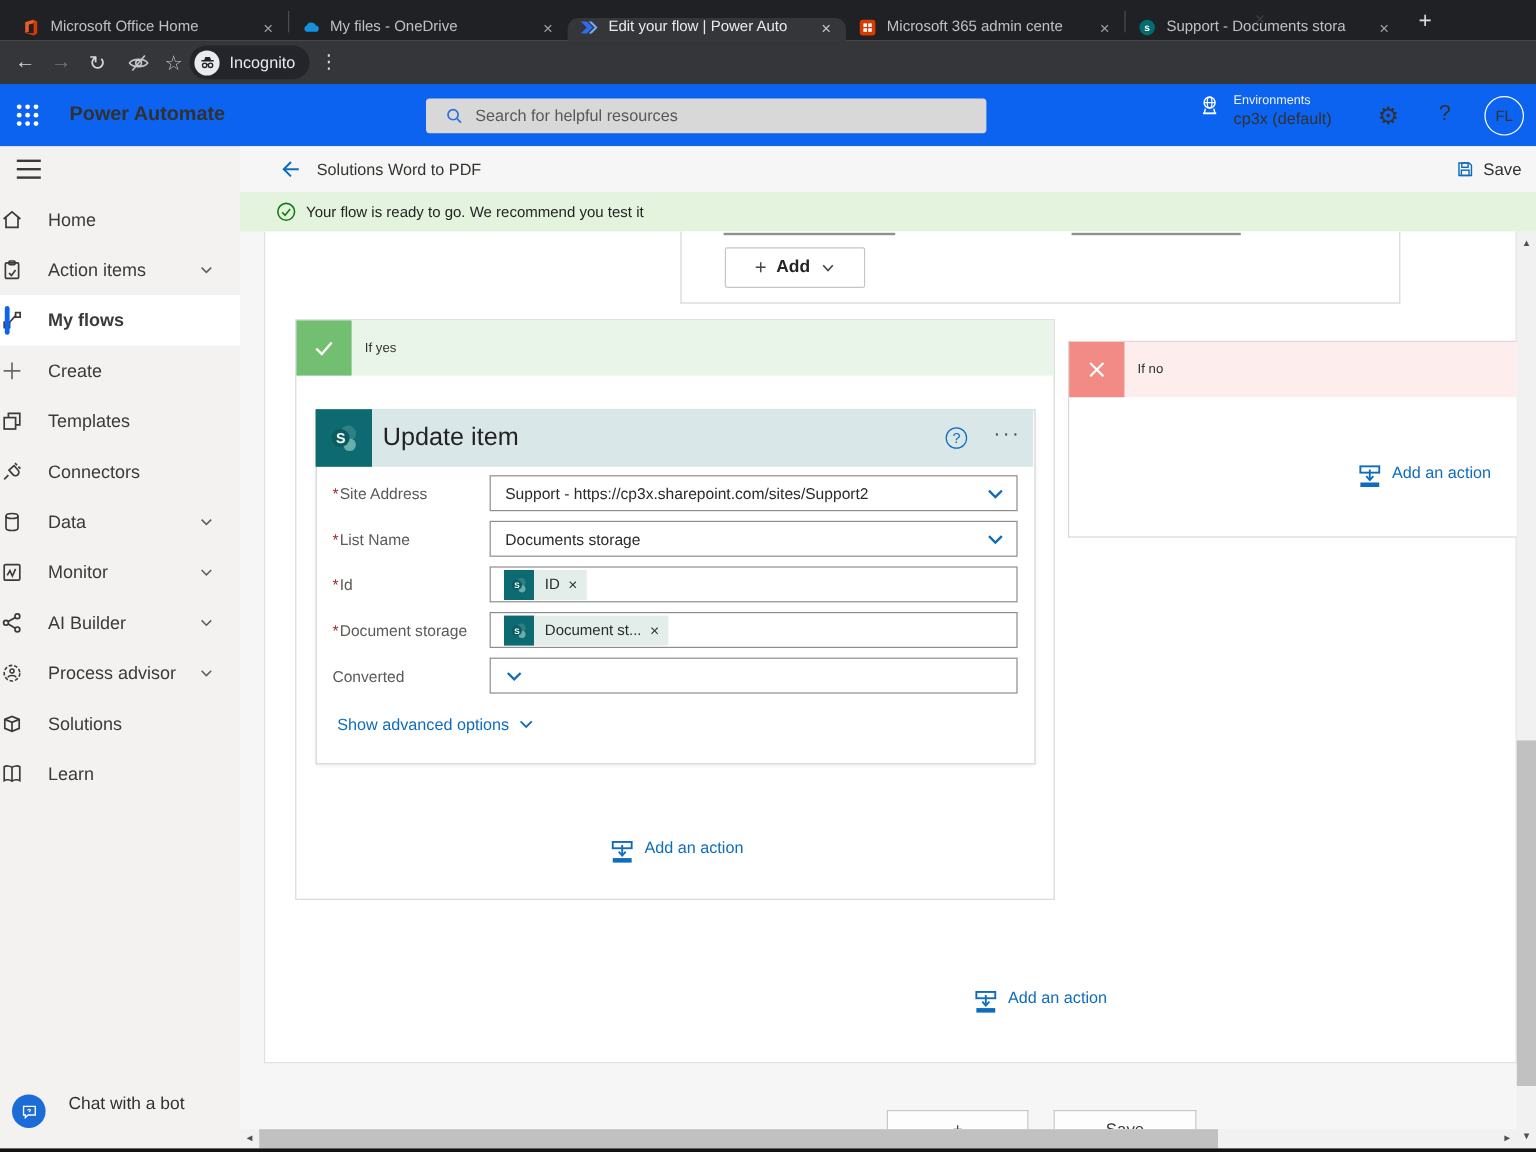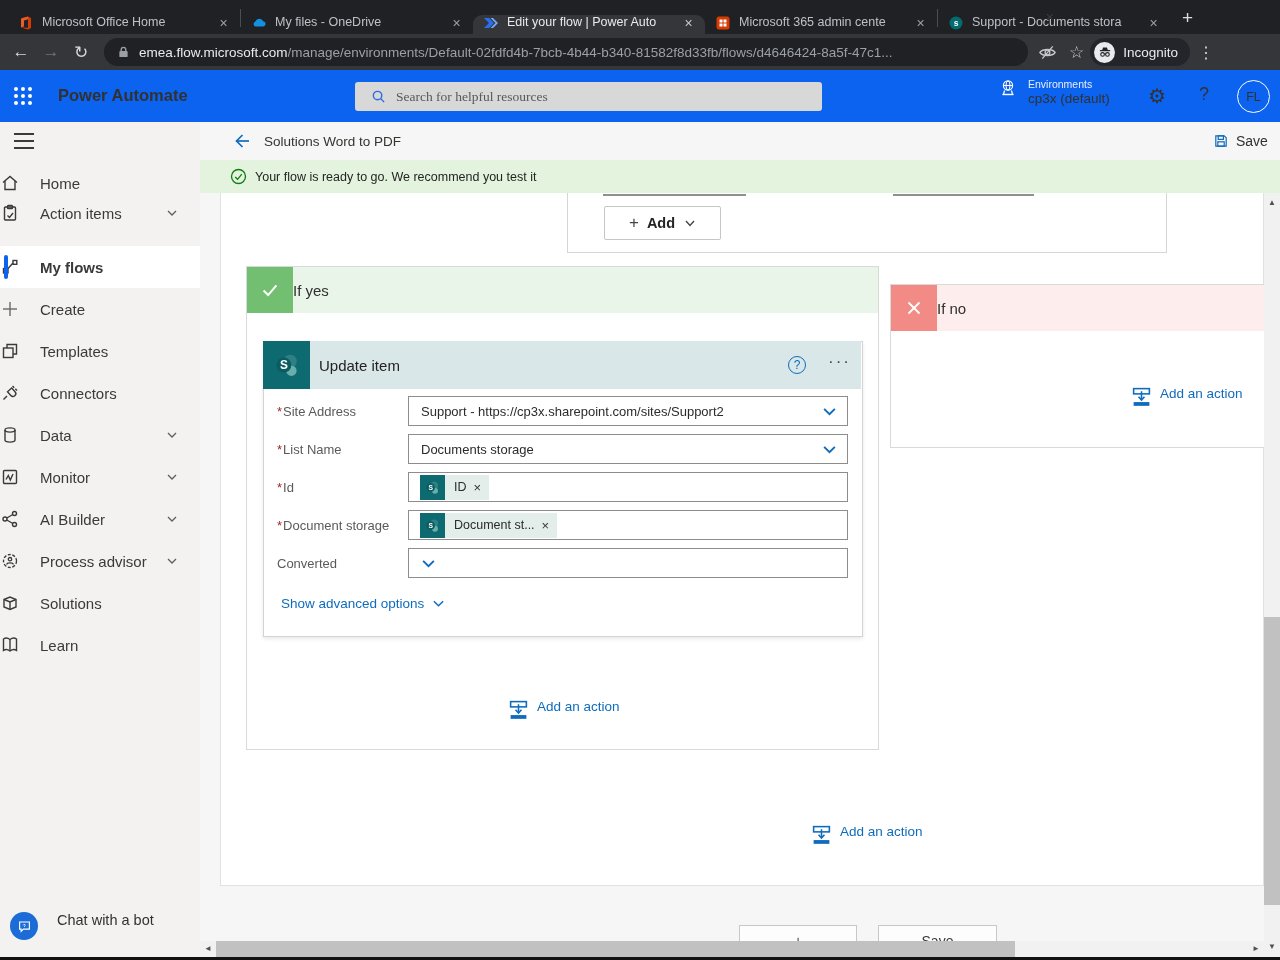--- a/index.html
+++ b/index.html
@@ -27,21 +27,21 @@
   #incogpill{height:28px;background:#23252a;border-radius:14px;display:flex;align-items:center;padding:0 12px 0 4px;margin:0 6px}
   #incogcircle{width:21px;height:21px;border-radius:50%;background:#e8eaed;display:flex;align-items:center;justify-content:center;margin-right:8px}
   #incoglabel{color:#e8eaed;font-size:13.5px}
 
   
   #paheader{left:0;top:70px;width:1280px;height:52px;background:#0b63f0;color:#fff}
   #waffle{left:14px;top:87px;width:18px;height:18px;display:grid;grid-template-columns:repeat(3,4px);grid-template-rows:repeat(3,4px);gap:3px}
   #waffle i{background:#fff;border-radius:50%}
   #patitle{left:58px;top:86px;font-size:16.5px;font-weight:600}
   #pasearch{left:355px;top:82px;width:467px;height:29px;background:#d8d8d8;border-radius:3px;display:flex;align-items:center;padding-left:16px}
-  #pasearch input{border:none;outline:none;background:transparent;font-family:Liberation Serif, serif;font-size:13.5px;color:#0369a1;margin-left:10px;width:380px}
+  #pasearch input{border:none;outline:none;background:transparent;font-family:Liberation Sans, sans-serif;font-size:13.5px;color:#0369a1;margin-left:10px;width:380px}
   #pasearch input::placeholder{color:#585858;opacity:1}
   #envwrap{left:998px;top:78px;height:38px;display:flex;}
   #envtext{margin-left:10px}
   #envlabel{font-size:10.5px;color:#e8efff}
   #envname{font-size:13.5px;margin-top:1px}
   #gearbtn{left:1148px;top:84px;font-size:20px}
   #helpbtn{left:1199px;top:84px;font-size:18px}
   #avatar{left:1237px;top:80px;width:33px;height:33px;border:1.5px solid #fff;border-radius:50%;display:flex;align-items:center;justify-content:center;font-size:12.5px}
 
   
@@ -82,26 +82,26 @@
 
   .branch{position:absolute;background:#fff;border:1px solid #d9d9d9}
   #ifyes{left:246px;top:266px;width:633px;height:484px}
   #ifno{left:890px;top:284px;width:374px;height:164px;border-right:none}
   .bheader{position:absolute;left:0;top:0;right:0;height:46px;display:flex;align-items:center}
   .bicon{width:46px;height:46px;flex:none;display:flex;align-items:center;justify-content:center}
   #ifyes .bheader{background:#eaf5ea}
   #ifyes .bicon{background:#72bf72}
   #ifno .bheader{background:#fdeded}
   #ifno .bicon{background:#f28b85}
-  .btitle{font-size:15px;color:#30302e}
+  .btitle{margin-left:11px;font-size:11px;color:#30302e}
 
   #updatecard{left:263px;top:341px;width:600px;height:296px;background:#fff;border:1px solid #d4d4d4;box-shadow:0 1.5px 4px rgba(0,0,0,.09)}
   #uheader{left:263px;top:341px;width:598px;height:48px;background:#d9e7e8;display:flex;align-items:center}
   #uicon{width:47px;height:48px;background:#0c6a70;flex:none;display:flex;align-items:center;justify-content:center}
-  #utitle{margin-left:9px;font-size:15px;color:#242321}
+  #utitle{margin-left:9px;font-size:21px;color:#242321}
   #uhelp{position:absolute;left:788px;top:356px;width:18px;height:18px;border:1.4px solid #0f6cbd;border-radius:50%;color:#0f6cbd;font-size:12px;line-height:16px;text-align:center}
   #udots{position:absolute;left:828px;top:352px;font-size:17px;letter-spacing:2px;color:#4a4a4a}
 
   .flabel{position:absolute;left:277px;font-size:13px;color:#5c5a58;white-space:nowrap}
   .req{color:#a4262c;margin-right:1px}
   .finput{position:absolute;left:408px;width:440px;height:30px;background:#fff;border:1px solid #8f8d8b;display:flex;align-items:center;padding:0 10px 0 12px}
   .finput .ftext{font-size:13px;color:#2b2b2b;flex:1;white-space:nowrap;overflow:hidden}
   .chip{display:inline-flex;align-items:center;height:25px;background:#e3eeeb;margin-left:-1px}
   .chipicon{width:25px;height:25px;background:#0c6a70;display:flex;align-items:center;justify-content:center;flex:none}
   .chiptext{font-size:12.5px;color:#2b2b2b;margin:0 7px 0 9px;white-space:nowrap}
@@ -182,30 +182,20 @@
     <span class="tab-title">Support - Documents stora</span>
     <span class="tab-close">×</span>
   </div>
   <div id="newtab">+</div>
 </div>
 
 <div class="a" id="btoolbar">
   <span class="navbtn" style="margin-left:6px">←</span>
   <span class="navbtn disabled">→</span>
   <span class="navbtn">↻</span>
-  <div id="urlpill">
-    <span style="margin-right:10px">
-      <svg width="11" height="14" viewBox="0 0 12 14">
-          <rect x="1.5" y="6" width="9" height="6.5" rx="1" fill="#9aa0a6"></rect>
-          <path d="M3.5 6.5 V4.5 a2.5 2.5 0 0 1 5 0 V6.5" fill="none" stroke="#9aa0a6" stroke-width="1.5"></path>
-        </svg>
-    </span>
-    <span id="urlhost">emea.flow.microsoft.com</span>
-    <span id="urlpath">/manage/environments/Default-02fdfd4b-7bcb-4b44-b340-81582f8d33fb/flows/d4646424-8a5f-47c1...</span>
-  </div>
   <span style="margin-left:10px">
     <svg width="19" height="19" viewBox="0 0 20 20" fill="none" stroke="#c4c7cb" stroke-width="1.4">
         <path d="M2 10 C5 5.8 15 5.8 18 10 C15 14.2 5 14.2 2 10 Z"></path>
         <circle cx="10" cy="10" r="2.5"></circle>
         <line x1="4.5" y1="16.5" x2="15.5" y2="3.5"></line>
       </svg>
   </span>
   <span style="margin-left:12px;font-size:17px;color:#c4c7cb;line-height:17px">☆</span>
   <div id="incogpill">
     <span id="incogcircle">
@@ -272,21 +262,21 @@
 
 <div class="sitem" style="top:162px">
   <span class="sic">
       <svg width="20" height="20" viewBox="0 0 20 20" fill="none" stroke="#3b3a39" stroke-width="1.4">
         <path d="M3 9.5 L10 3.5 L17 9.5"></path>
         <path d="M5 8 V16.5 H15 V8"></path>
       </svg>
     </span>
   <span>Home</span>
 </div>
-<div class="sitem" style="top:192px">
+<div class="sitem" style="top:204px">
   <span class="sic">
       <svg width="20" height="20" viewBox="0 0 20 20" fill="none" stroke="#3b3a39" stroke-width="1.4">
         <rect x="4.5" y="4" width="11" height="13" rx="1"></rect>
         <rect x="7.5" y="2.5" width="5" height="3" rx="0.8"></rect>
         <path d="M7.5 12.5 l2 2 3.5-4.5"></path>
       </svg>
     </span>
   <span>Action items</span>
   <span class="schev">
       <svg width="12" height="12" viewBox="0 0 12 12" fill="none" stroke="#605e5c" stroke-width="1.3">

